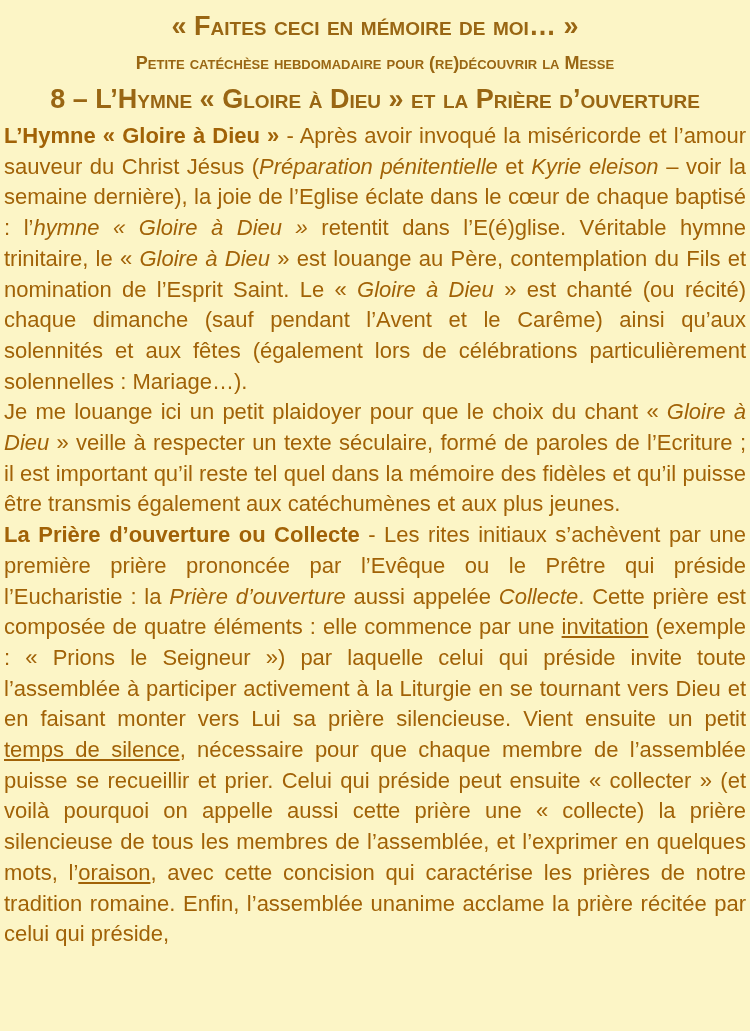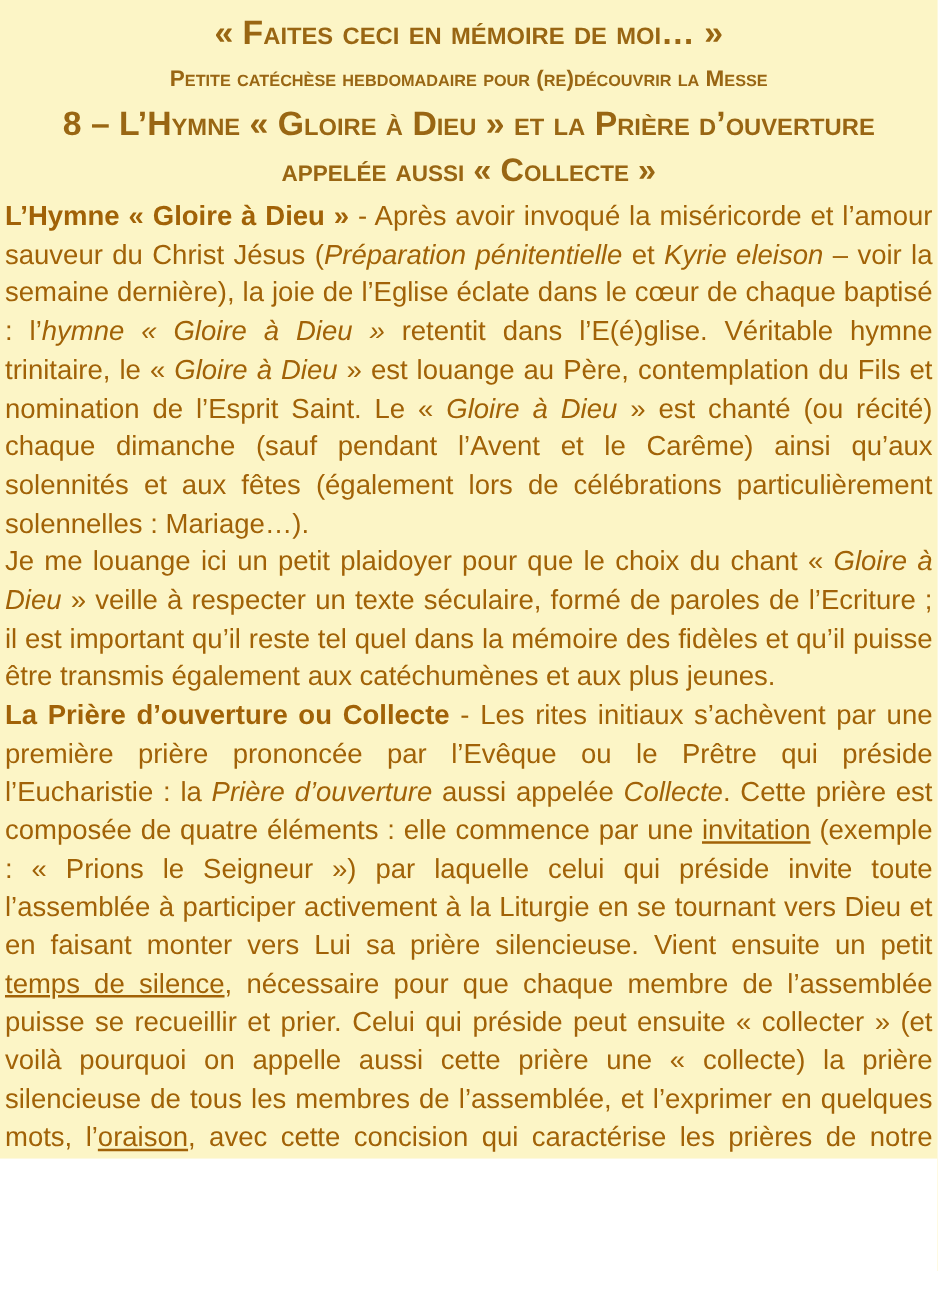--- a/index.html
+++ b/index.html
@@ -2,21 +2,21 @@
 <html lang="fr"><head>
 <meta charset="utf-8">
 <style>
   html, body {
     margin: 0;
     padding: 0;
   }
   .page {
     position: relative;
     width: 750px;
-    height: 927px;
+    height: 1031px;
     background: #FCF5C6;
     font-family: "Liberation Sans", sans-serif;
     overflow: hidden;
     box-sizing: border-box;
     padding-top: 7px;
   }
   .doc-header {
     text-align: center;
     font-weight: bold;
     font-variant: small-caps;
@@ -42,20 +42,19 @@
   .u { text-decoration: underline; }
 </style>
 </head>
 <body>
 
 <div class="page">
   <div class="doc-header">
     <div class="title-line-1">« Faites ceci en mémoire de moi… »</div>
     <div class="title-line-2">Petite catéchèse hebdomadaire pour (re)découvrir la Messe</div>
     <div class="title-line-3">8 – L’Hymne « Gloire à Dieu » et la Prière d’ouverture</div>
-    <div class="title-line-4">appelée aussi « Collecte »</div>
   </div>
   <div class="doc-body">
       <p><span class="b">L’Hymne « Gloire à Dieu » </span><span>- Après avoir invoqué la miséricorde et l’amour sauveur du Christ Jésus (</span><span class="i">Préparation pénitentielle</span><span> et </span><span class="i">Kyrie eleison</span><span> – voir la semaine dernière), la joie de l’Eglise éclate dans le cœur de chaque baptisé : l’</span><span class="i">hymne « Gloire à Dieu »</span><span> retentit dans l’E(é)glise. Véritable hymne trinitaire, le « </span><span class="i">Gloire à Dieu</span><span> » est louange au Père, contemplation du Fils et nomination de l’Esprit Saint. Le « </span><span class="i">Gloire à Dieu</span><span> » est chanté (ou récité) chaque dimanche (sauf pendant l’Avent et le Carême) ainsi qu’aux solennités et aux fêtes (également lors de célébrations particulièrement solennelles : Mariage…).</span></p>
       <p><span>Je me louange ici un petit plaidoyer pour que le choix du chant « </span><span class="i">Gloire à Dieu</span><span> » veille à respecter un texte séculaire, formé de paroles de l’Ecriture ; il est important qu’il reste tel quel dans la mémoire des fidèles et qu’il puisse être transmis également aux catéchumènes et aux plus jeunes.</span></p>
       <p><span class="b">La Prière d’ouverture ou Collecte</span><span> - Les rites initiaux s’achèvent par une première prière prononcée par l’Evêque ou le Prêtre qui préside l’Eucharistie : la </span><span class="i">Prière d’ouverture</span><span> aussi appelée </span><span class="i">Collecte</span><span>. Cette prière est composée de quatre éléments : elle commence par une </span><span class="u">invitation</span><span> (exemple : « Prions le Seigneur ») par laquelle celui qui préside invite toute l’assemblée à participer activement à la Liturgie en se tournant vers Dieu et en faisant monter vers Lui sa prière silencieuse. Vient ensuite un petit </span><span class="u">temps de silence</span><span>, nécessaire pour que chaque membre de l’assemblée puisse se recueillir et prier. Celui qui préside peut ensuite « collecter » (et voilà pourquoi on appelle aussi cette prière une « collecte) la prière silencieuse de tous les membres de l’assemblée, et l’exprimer en quelques mots, l’</span><span class="u">oraison</span><span>, avec cette concision qui caractérise les prières de notre tradition romaine. Enfin, l’assemblée unanime acclame la prière récitée par celui qui préside,</span></p>
     </div>
 </div>
 
 </body></html>

